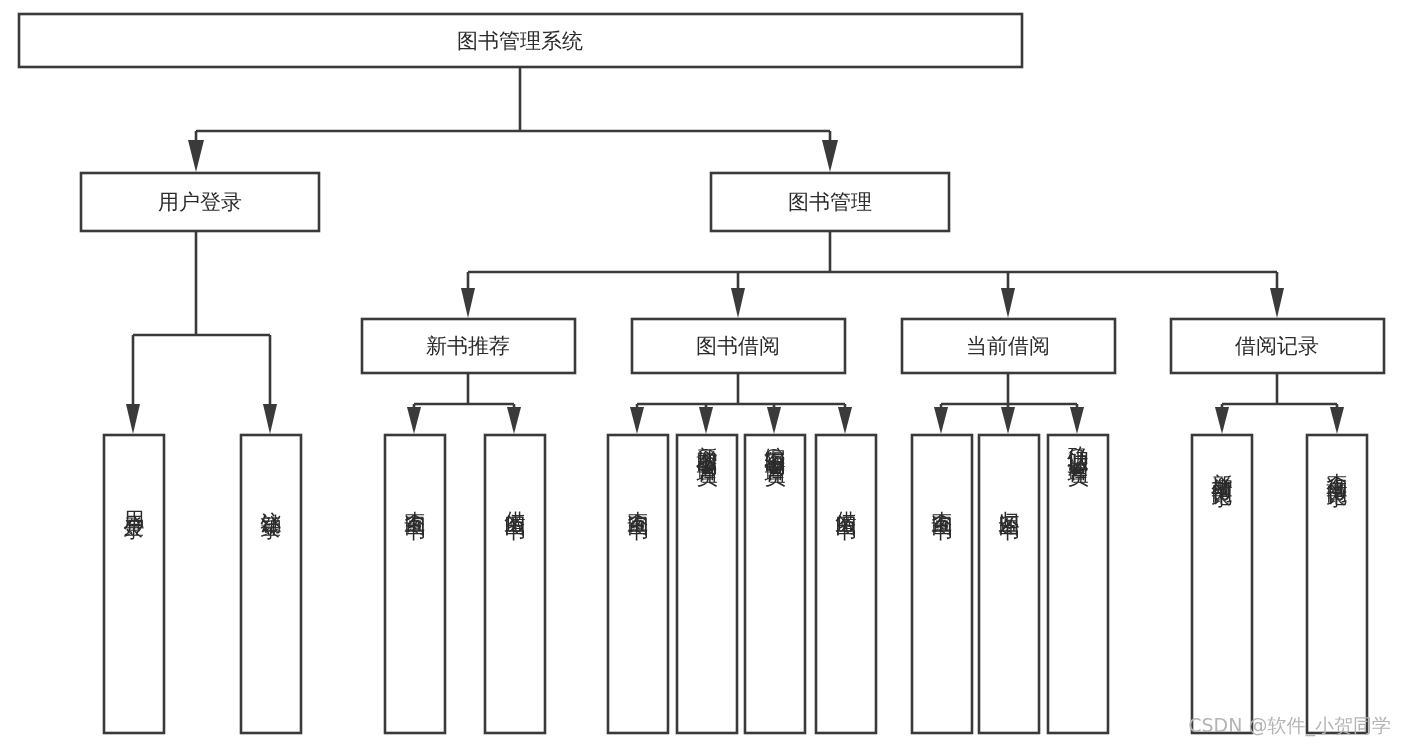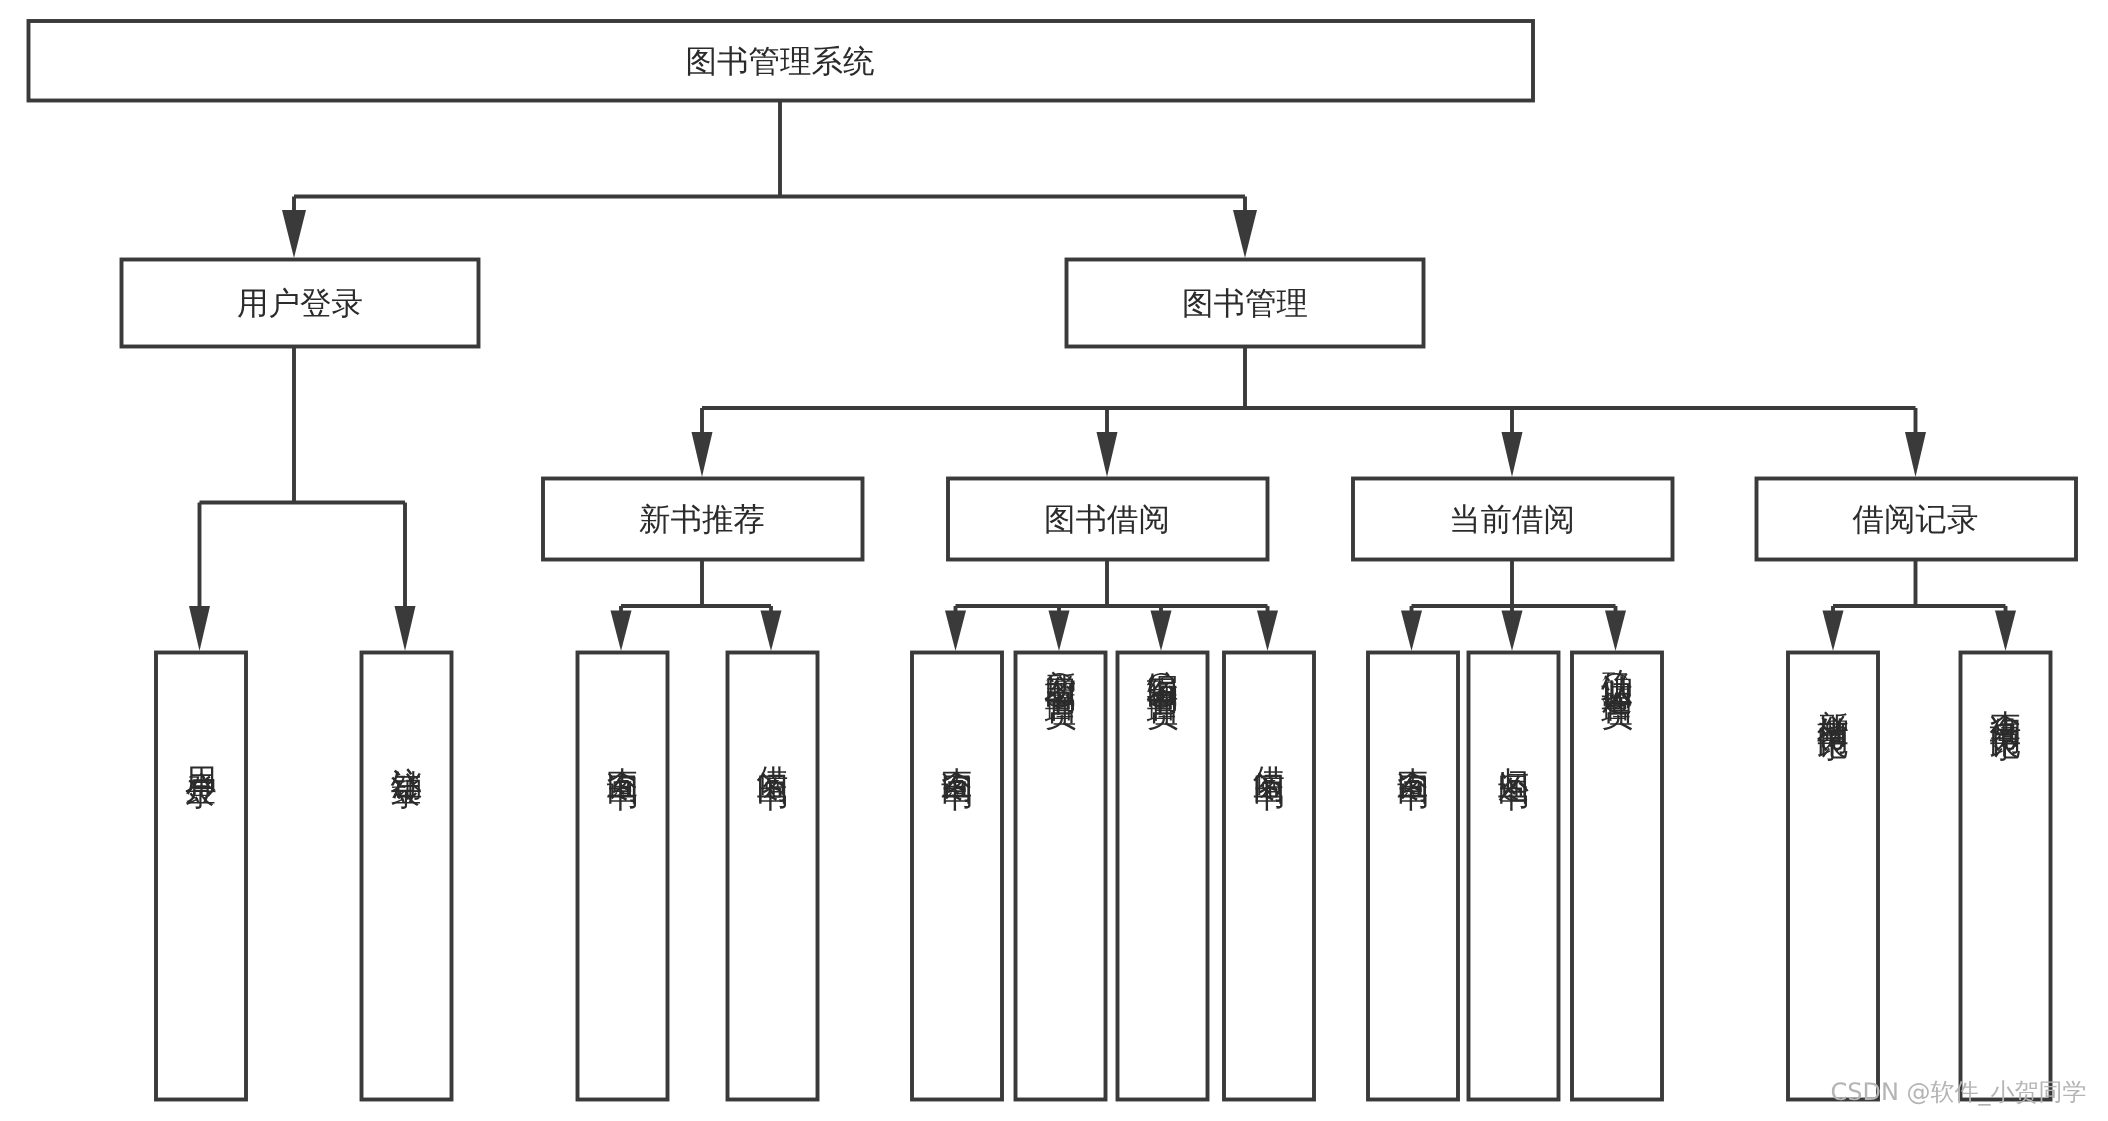--- a/index.html
+++ b/index.html
@@ -55,21 +55,21 @@
     writing-mode: vertical-rl;
     text-orientation: upright;
     letter-spacing: 3px;
     text-anchor: middle;
   }
   .watermark-text {
     position: absolute;
     right: 14px;
     bottom: 8px;
     font-family: "DejaVu Sans", "Liberation Sans", sans-serif;
-    font-size: 16px;
+    font-size: 19px;
     color: #b4b4b4;
     white-space: nowrap;
     user-select: none;
   }
 </style>
 </head>
 <body>
 
 <div id="diagram-root">
 

